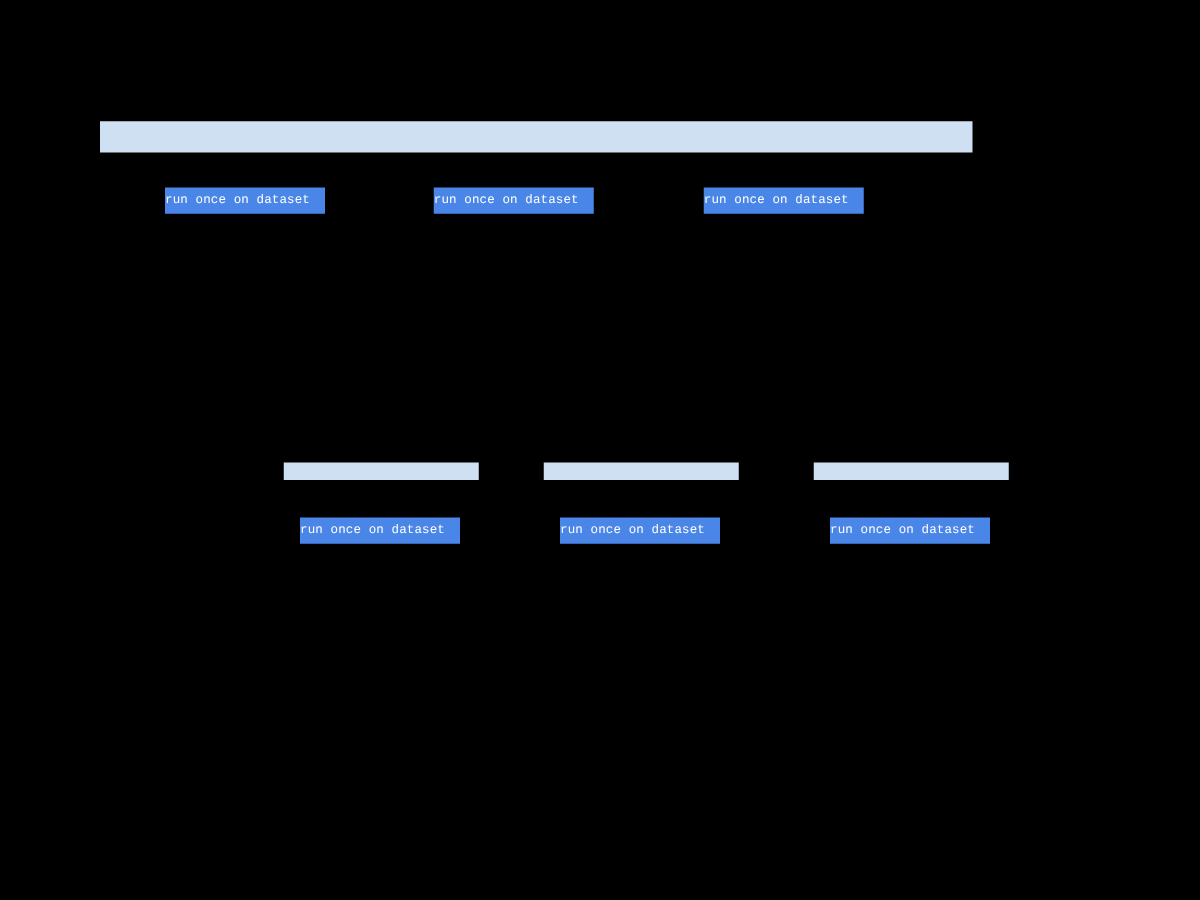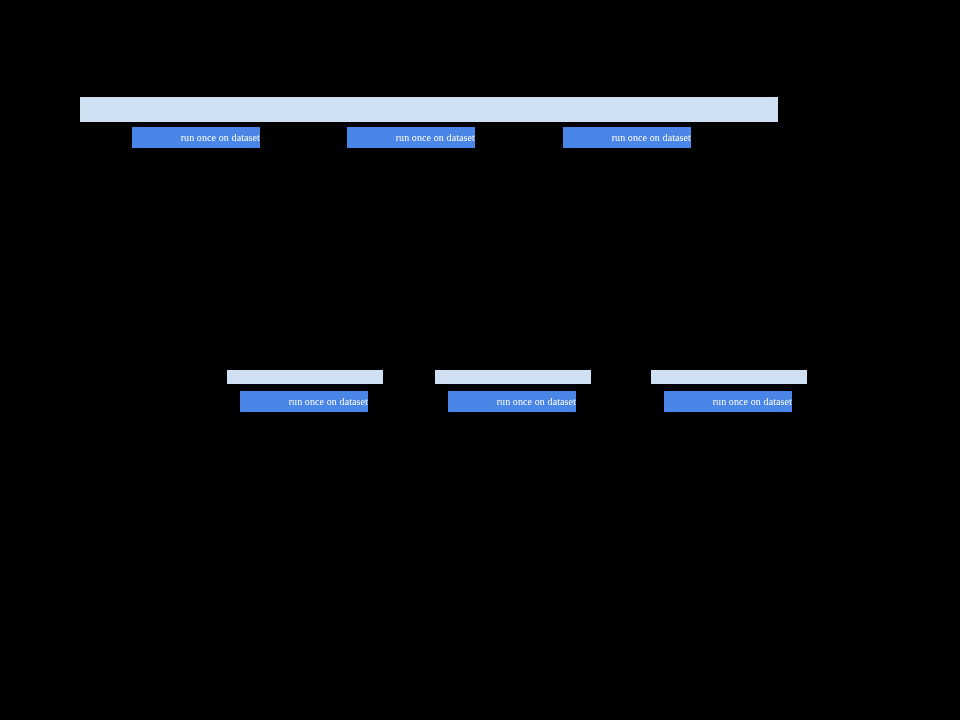--- a/index.html
+++ b/index.html
@@ -23,30 +23,31 @@
   .placeholder-bar {
     position: absolute;
     background: #cfe0f2;
     line-height: 0;
     font-size: 0;
   }
   .run-button {
     position: absolute;
     background: #4a86e8;
     color: #ffffff;
-    font-family: Liberation Serif, serif;
+    font-family: Liberation Mono, monospace;
     font-size: 10px;
     line-height: 21px;
-    text-align: right;
+    text-align: left;
     letter-spacing: 0.1px;
     white-space: nowrap;
     box-sizing: border-box;
     border: 0;
     padding: 0;
     cursor: pointer;
+    margin-top: 23px;
     -webkit-font-smoothing: antialiased;
   }
   .run-button-label {
     display: block;
     width: 100%;
     height: 100%;
     line-height: 21px;
   }
 
   

